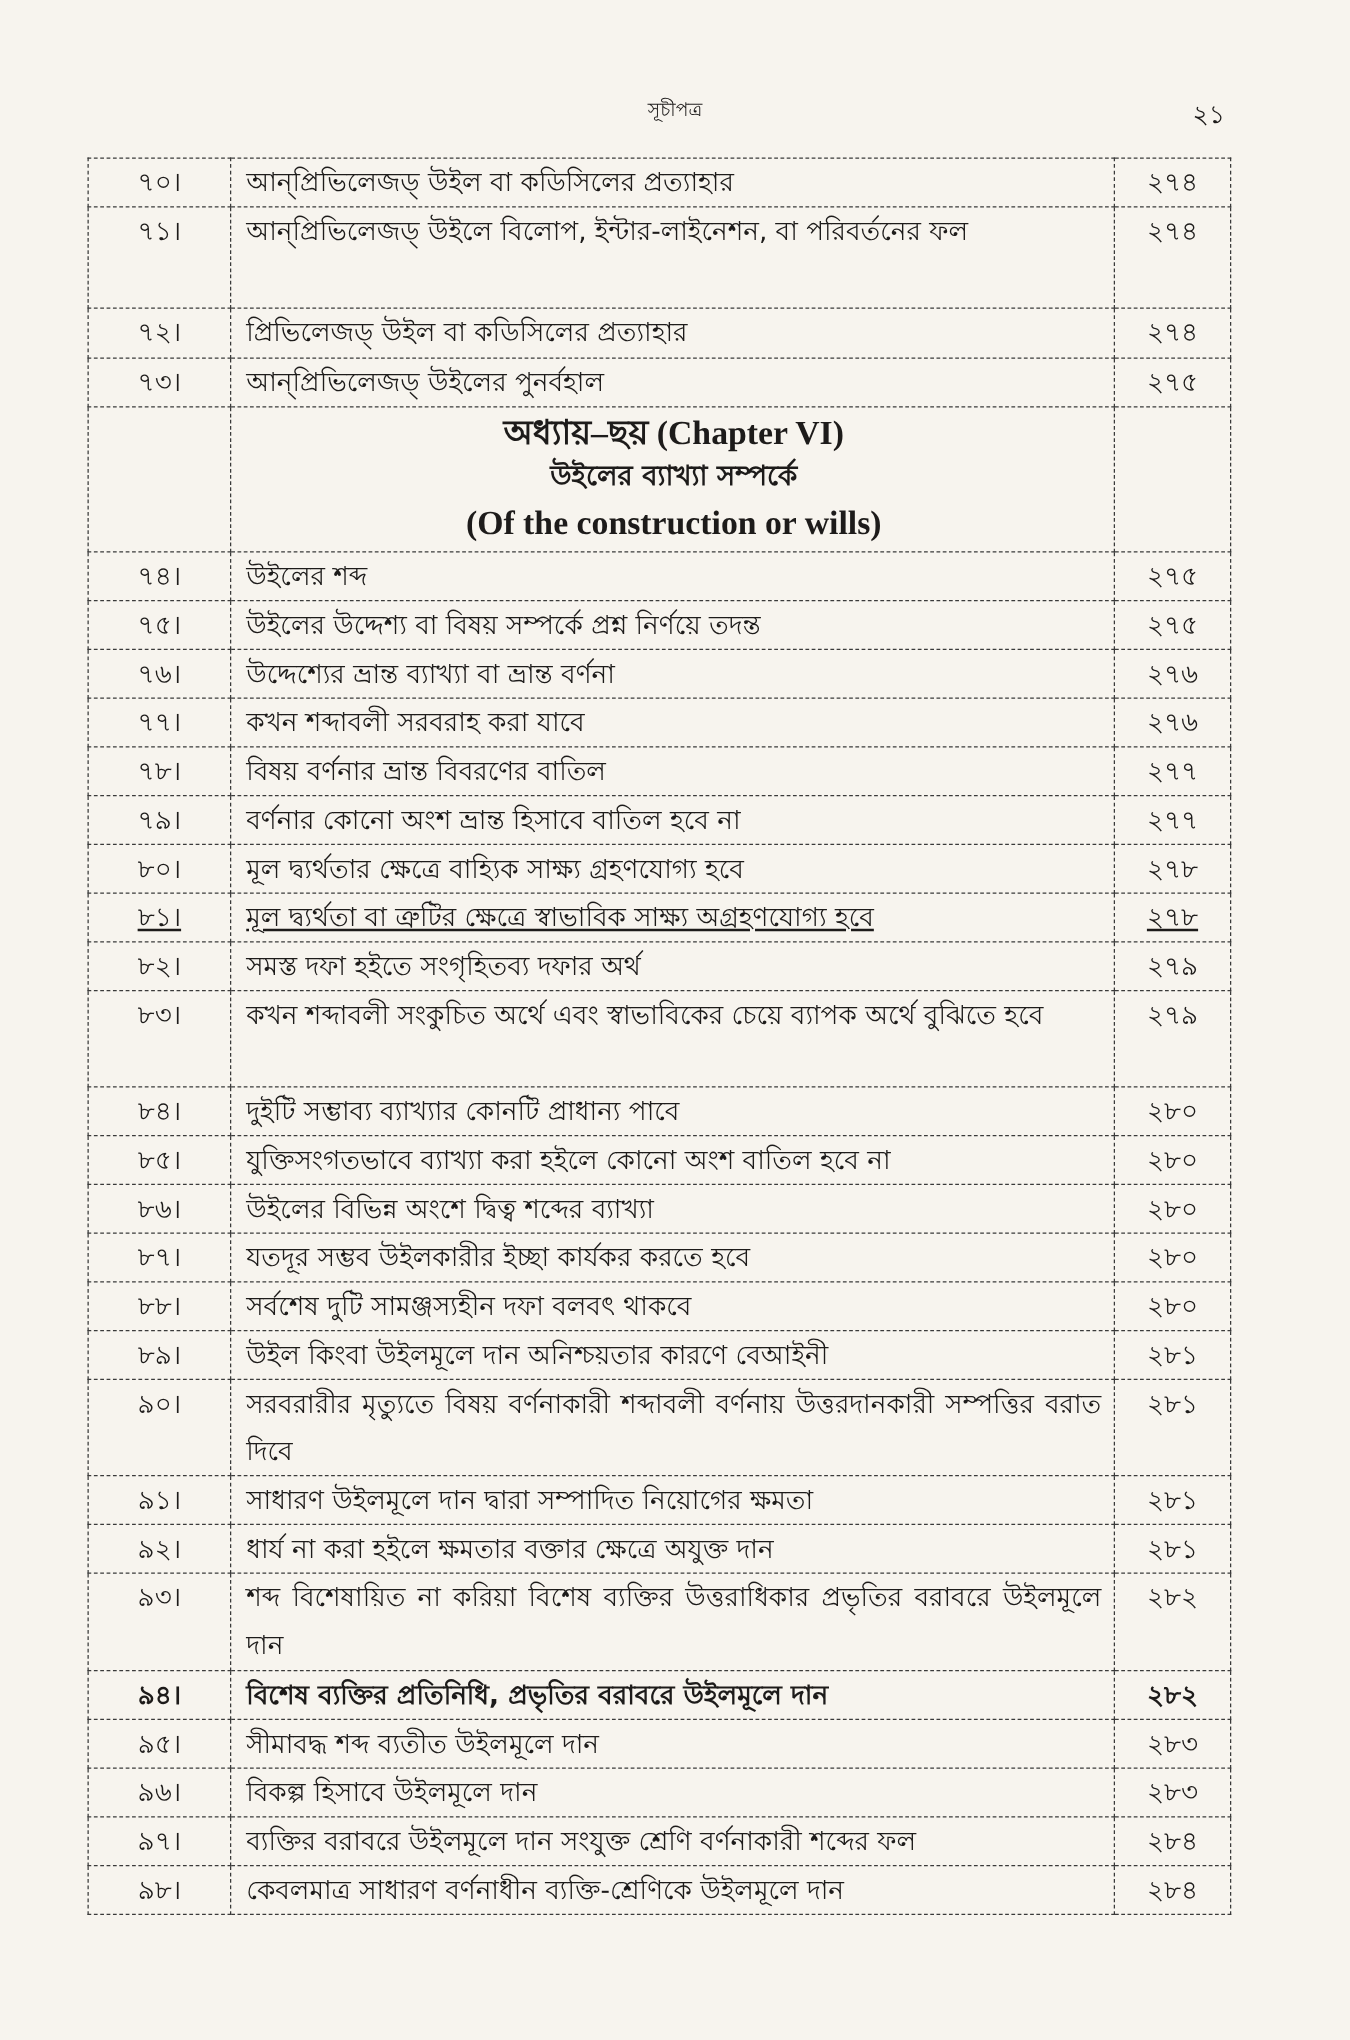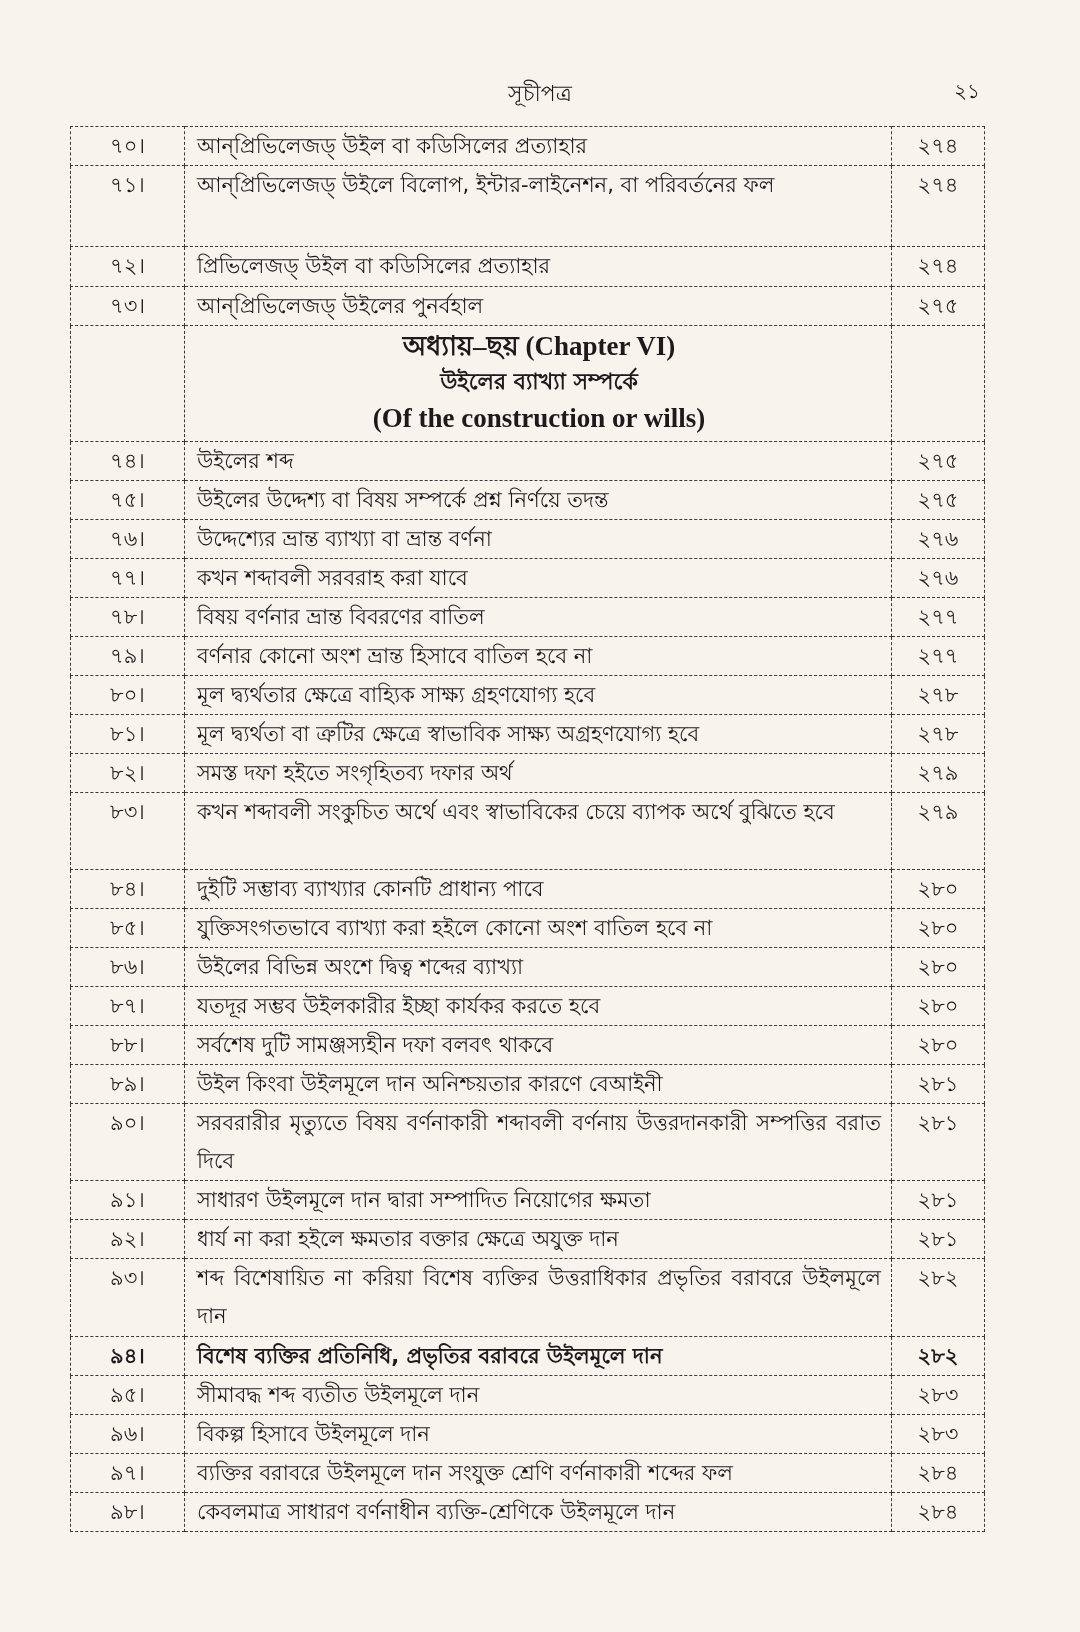--- a/index.html
+++ b/index.html
@@ -5,21 +5,21 @@
   html, body { margin: 0; padding: 0; }
   body {
     width: 1080px; height: 1632px;
     background: #f7f4ee;
     font-family: "DejaVu Sans", sans-serif;
     color: #1d1b1a;
     position: relative;
     overflow: hidden;
   }
   .page-header { position: absolute; top: 76px; left: 0; width: 1080px; height: 30px; }
-  .page-title { position: absolute; left: 0; width: 1080px; text-align: center; font-size: 22px; top: 0; }
+  .page-title { position: absolute; left: 0; width: 1080px; text-align: center; font-size: 15px; top: 0; }
   .page-number { position: absolute; right: 100px; top: 0; font-size: 20px; }
   table.toc {
     position: absolute; left: 70px; top: 126px;
     width: 915px; border-collapse: collapse;
     table-layout: fixed;
   }
   table.toc td {
     border: 1.6px dashed #3a3a3a;
     vertical-align: top;
     font-size: 21px;
@@ -101,21 +101,21 @@
       <tr style="height: 38px;">
         <td class="num">৭৯।</td>
         <td class="title">বর্ণনার কোনো অংশ ভ্রান্ত হিসাবে বাতিল হবে না</td>
         <td class="page">২৭৭</td>
       </tr>
       <tr style="height: 38px;">
         <td class="num">৮০।</td>
         <td class="title">মূল দ্ব্যর্থতার ক্ষেত্রে বাহ্যিক সাক্ষ্য গ্রহণযোগ্য হবে</td>
         <td class="page">২৭৮</td>
       </tr>
-      <tr style="height: 38px;">
+      <tr style="height: 38px; text-decoration: underline;">
         <td class="num">৮১।</td>
         <td class="title">মূল দ্ব্যর্থতা বা ত্রুটির ক্ষেত্রে স্বাভাবিক সাক্ষ্য অগ্রহণযোগ্য হবে</td>
         <td class="page">২৭৮</td>
       </tr>
       <tr style="height: 38px;">
         <td class="num">৮২।</td>
         <td class="title">সমস্ত দফা হইতে সংগৃহিতব্য দফার অর্থ</td>
         <td class="page">২৭৯</td>
       </tr>
       <tr style="height: 77px;">

